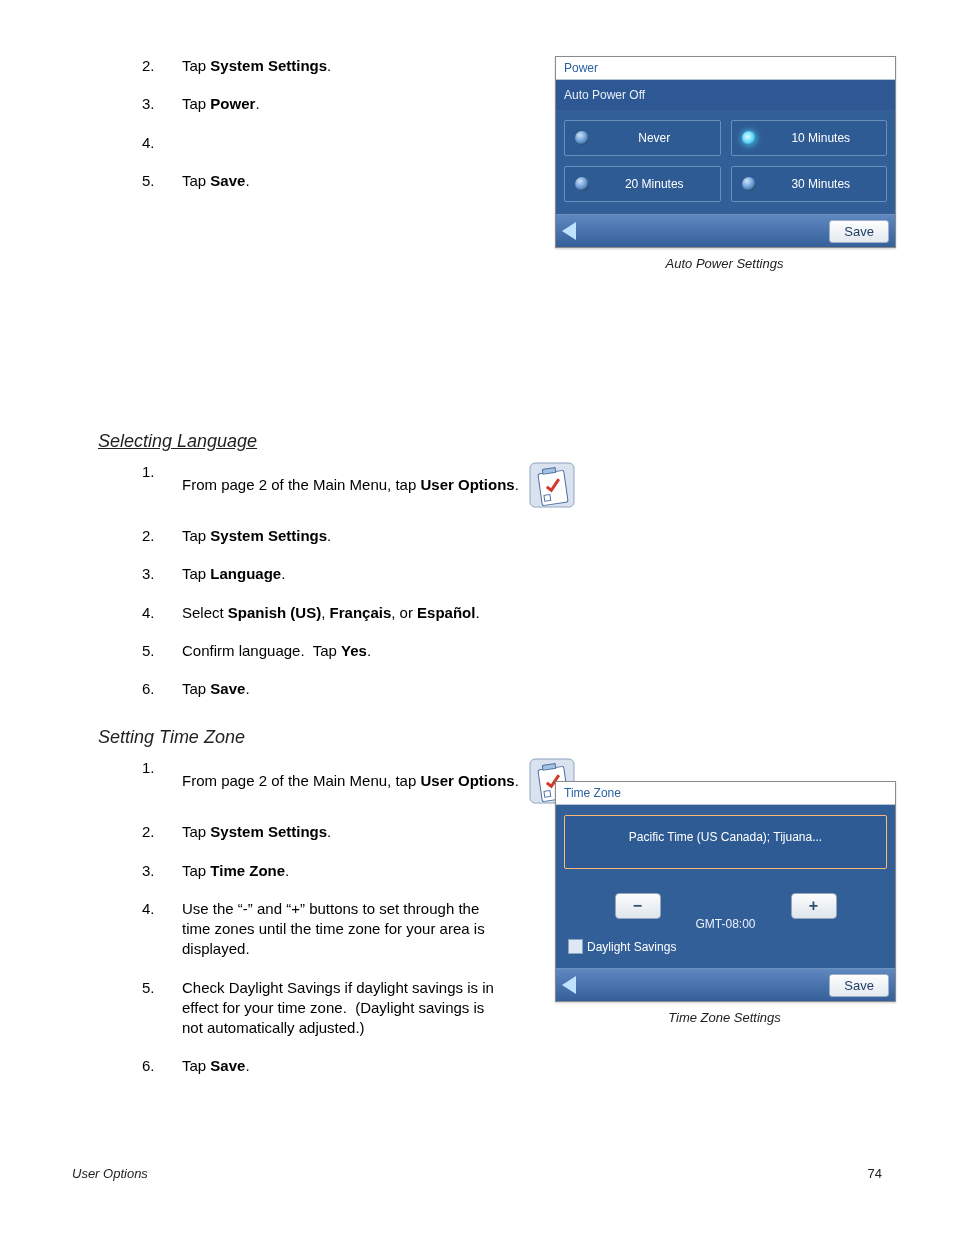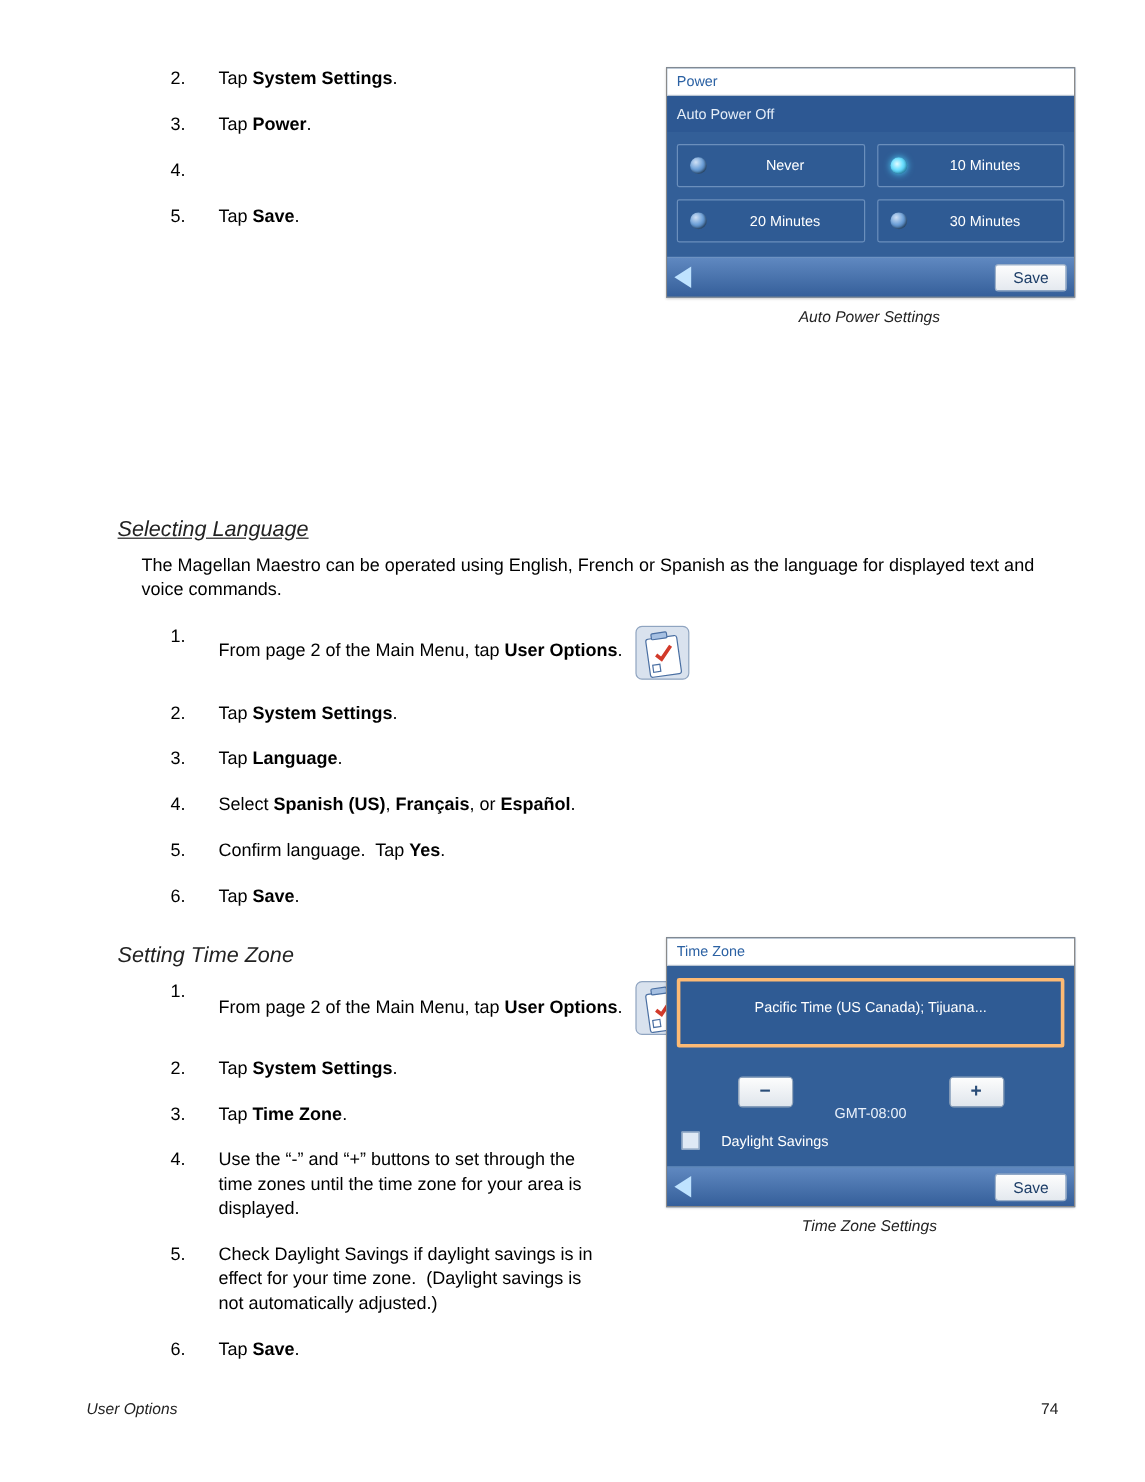--- a/index.html
+++ b/index.html
@@ -142,21 +142,21 @@
   }
   
   .tz-body {
     background: #335f98;
     padding: 10px 8px 8px 8px;
   }
   .tz-name {
     text-align: center;
     font-size: 12px;
     padding: 14px 4px 24px 4px;
-    border: 3px solid #fdba74;
+    border: 1px solid #fdba74;
     border-radius: 2px;
     margin-bottom: 8px;
     background: #2f5b94;
   }
   .tz-row {
     display: flex;
     align-items: center;
     justify-content: center;
     gap: 20px;
     padding: 4px 0 8px 0;
@@ -166,21 +166,21 @@
     border-radius: 4px;
     background: linear-gradient(#fdfdfd,#dfe5ec);
     border: 1px solid #94a7bd;
     display: flex; align-items:center; justify-content:center;
     color:#2a4d78;
     font-size:16px;
     font-weight:bold;
   }
   .gmt-label { font-size:12px; color:#eaf1fb; min-width:90px; text-align:center;margin-top:36px;}
   .dls-row {
-    display:flex; align-items:center; gap:18px;
+    display:flex; align-items:center; gap:4px;
     padding: 0 4px 6px 4px;
     font-size:12px;
   }
   .cb {
     width:13px; height:13px;
     background:#dfe9f5;
     border:1px solid #8aa3c2;
   }
   
   .uo-icon {
@@ -257,21 +257,20 @@
         </div>
       <div class="dev-footer">
         <div class="back-tri"></div>
         <div class="save-btn">Save</div>
       </div>
     </div>
     <div class="fig-caption">Auto Power Settings</div>
   </div>
 
   <div class="section-heading" style="margin-top:240px;text-decoration:underline;">Selecting Language</div>
-  <div class="body-para">The Magellan Maestro can be operated using English, French or Spanish as the language for displayed text and voice commands.</div>
 
   <div class="steps-block col-mid">
     <div class="step-row">
       <div class="step-num">1.</div>
       <div class="step-text inline-with-icon">
         <span>
           <span>From page 2 of the Main Menu, tap </span><b>User Options</b><span>.</span>
         </span>
         <span class="uo-icon">
           <svg viewBox="0 0 46 46">

